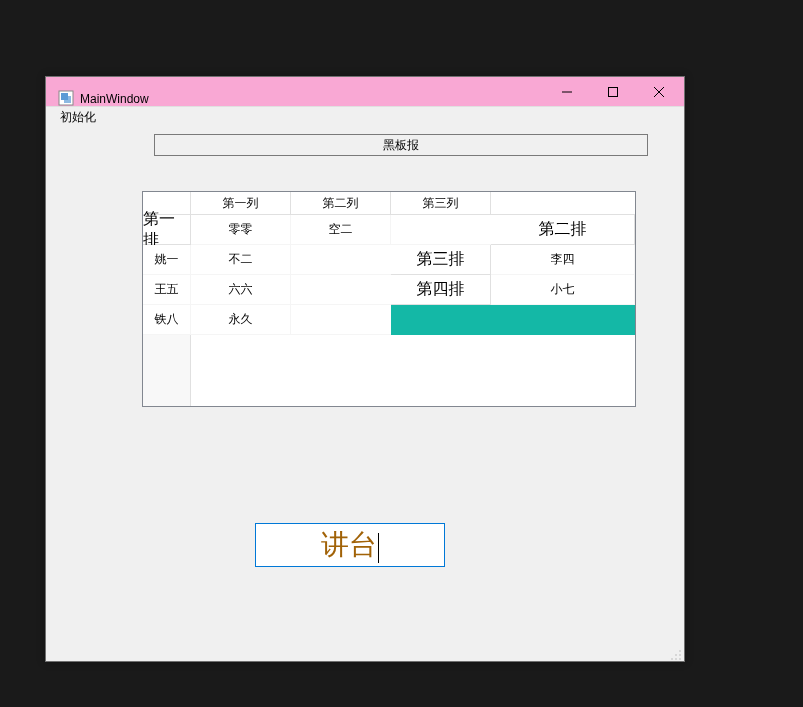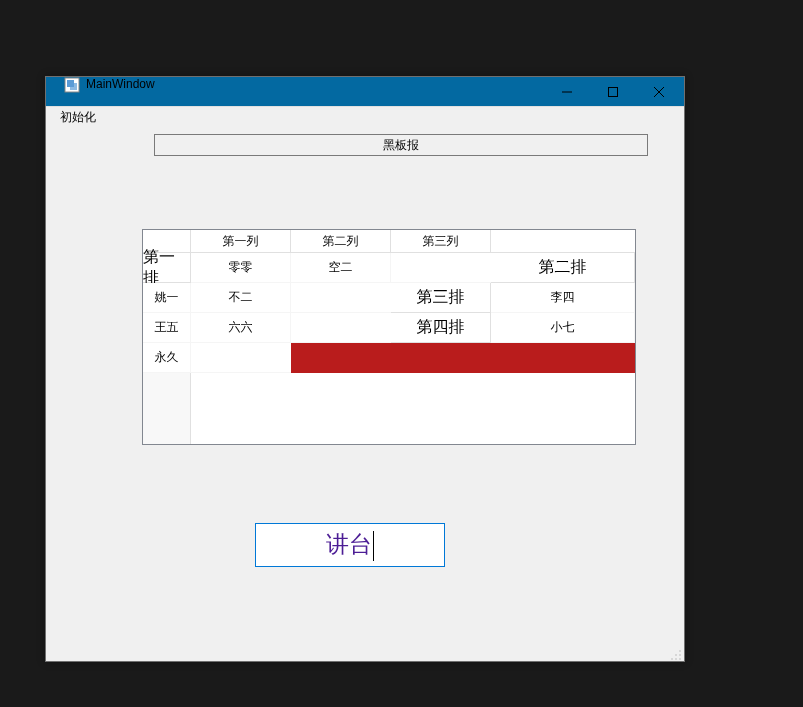--- a/index.html
+++ b/index.html
@@ -20,24 +20,24 @@
       left: 45px;
       top: 76px;
       width: 640px;
       height: 586px;
       background: #f0f0f0;
       border: 1px solid #707070;
       box-shadow: 0 0 8px rgba(0,0,0,0.3);
     }
     .titlebar {
       height: 30px;
-      background: #0369a1;
-      display: flex;
-      align-items: flex-start;
-      padding: 0 2px 0 18px;
+      background: #f9a8d4;
+      display: flex;
+      align-items: flex-end;
+      padding: 0 2px 0 12px;
       border-bottom: 1px solid #e0e0e0;
     }
     .app-icon {
       width: 16px;
       height: 16px;
       margin-right: 6px;
       display: inline-block;
     }
     .app-icon svg {
       display: block;
@@ -94,23 +94,22 @@
       background: #f0f0f0;
       margin-left: 12px;
     }
     .table-widget {
       position: absolute;
       left: 96px;
       top: 62px;
       width: 494px;
       height: 216px;
       border: 1px solid #828790;
-      background: #b91c1c;
+      background: #14b8a6;
       overflow: hidden;
-      margin-top: 38px;
     }
     .table-inner {
       display: grid;
       grid-template-columns: 48px 100px 100px 100px 1fr;
     }
     .header-cell {
       height: 23px;
       border-right: 1px solid #e0e0e0;
       border-bottom: 1px solid #e0e0e0;
       background: #fff;
@@ -156,22 +155,22 @@
       width: 190px;
       height: 44px;
       border: 1px solid #0078d7;
       background: #fff;
       display: flex;
       align-items: center;
       justify-content: center;
     }
     .podium-text {
       font-family: "KaiTi", "STKaiti", serif;
-      font-size: 23px;
-      color: #4c1d95;
+      font-size: 28px;
+      color: #a16207;
       position: relative;
     }
     .caret {
       display: inline-block;
       width: 1px;
       height: 30px;
       background: #000;
       vertical-align: middle;
       margin-left: 1px;
       animation: blink 1s step-end infinite;
@@ -245,20 +244,21 @@
           <div class="data-cell">姚一</div>
           <div class="data-cell">不二</div>
           <div class="data-cell" style="border-right: none;"></div>
           <div class="row-header">第三排</div>
           <div class="data-cell">李四</div>
           <div class="data-cell">王五</div>
           <div class="data-cell">六六</div>
           <div class="data-cell" style="border-right: none;"></div>
           <div class="row-header">第四排</div>
           <div class="data-cell">小七</div>
+          <div class="data-cell">铁八</div>
           <div class="data-cell">永久</div>
           <div class="data-cell" style="border-right: none;"></div>
           <div class="row-header-empty" style="grid-column: 1; height: 117px;"></div>
           <div style="grid-column: 2 / 6; background: rgb(255, 255, 255);"></div>
         </div>
     </div>
 
     <div class="podium-input">
       <span class="podium-text"><span>讲台</span><span class="caret"></span></span>
     </div>

